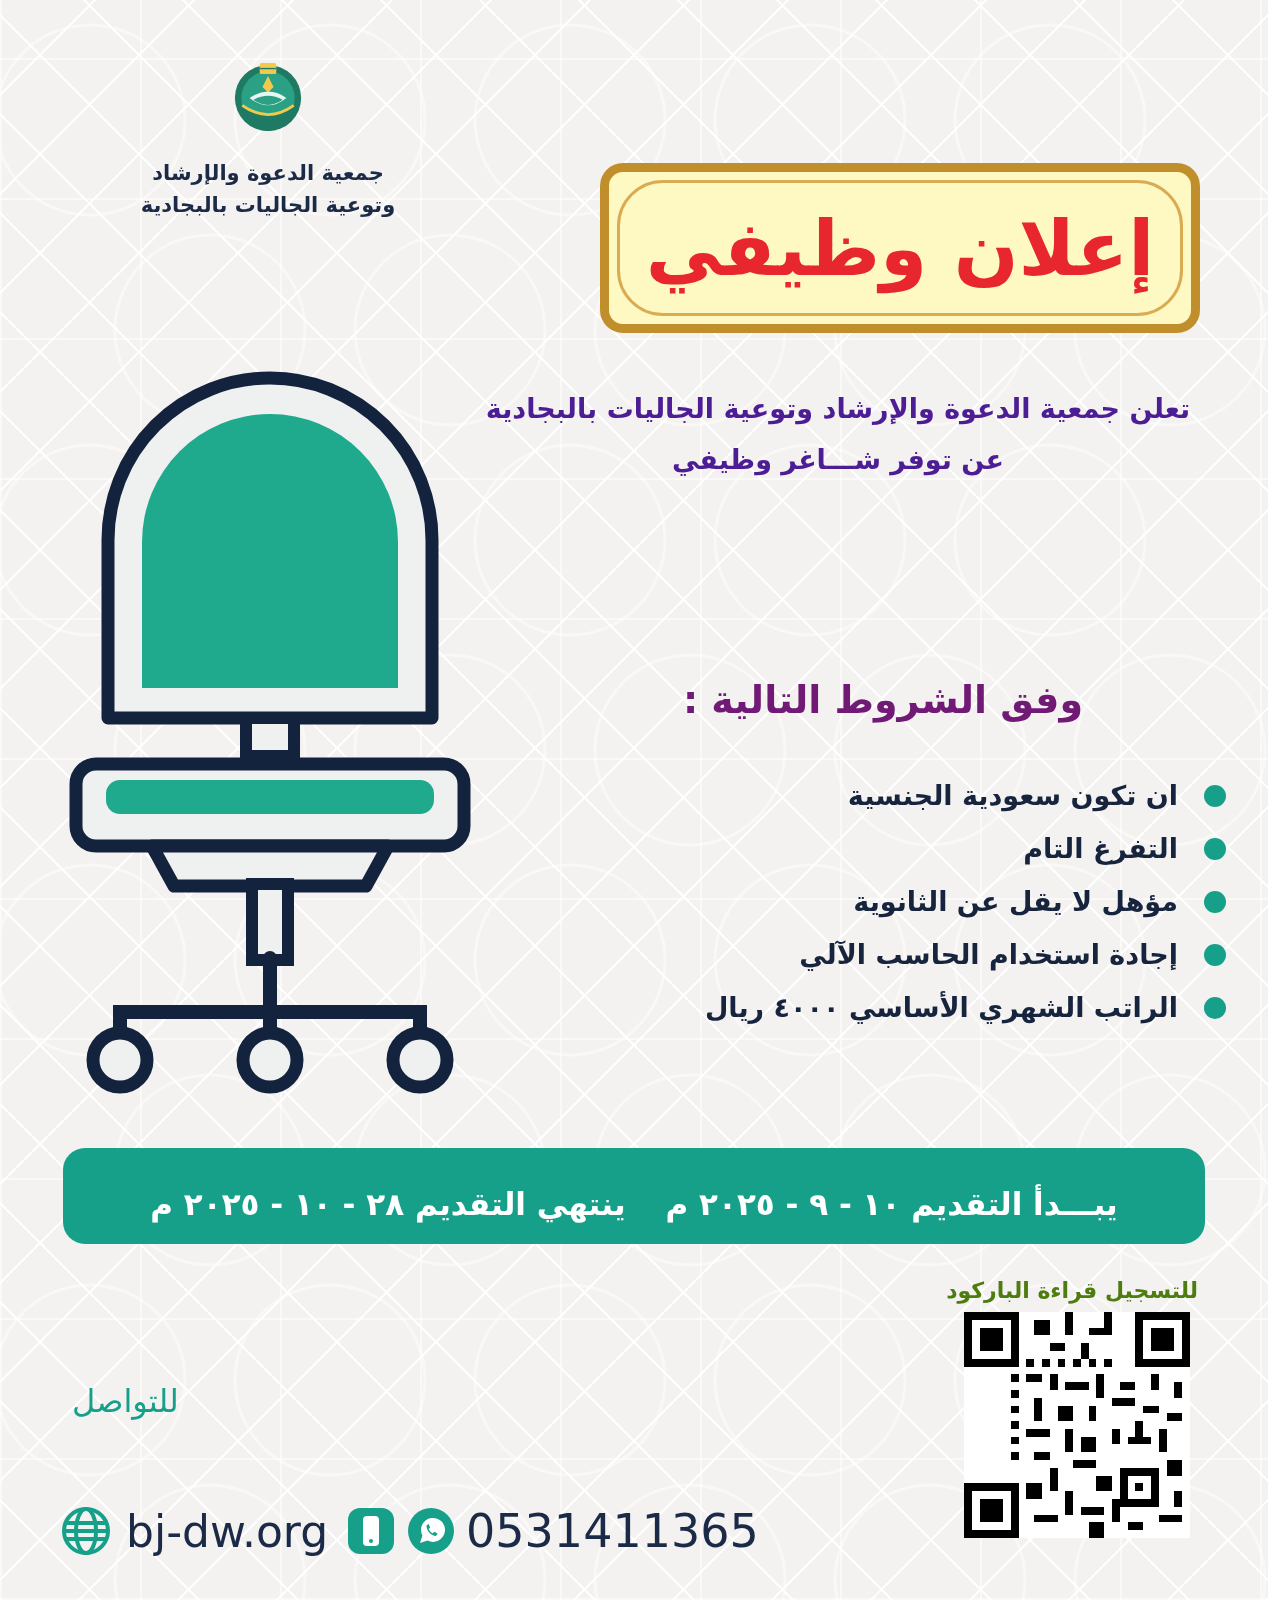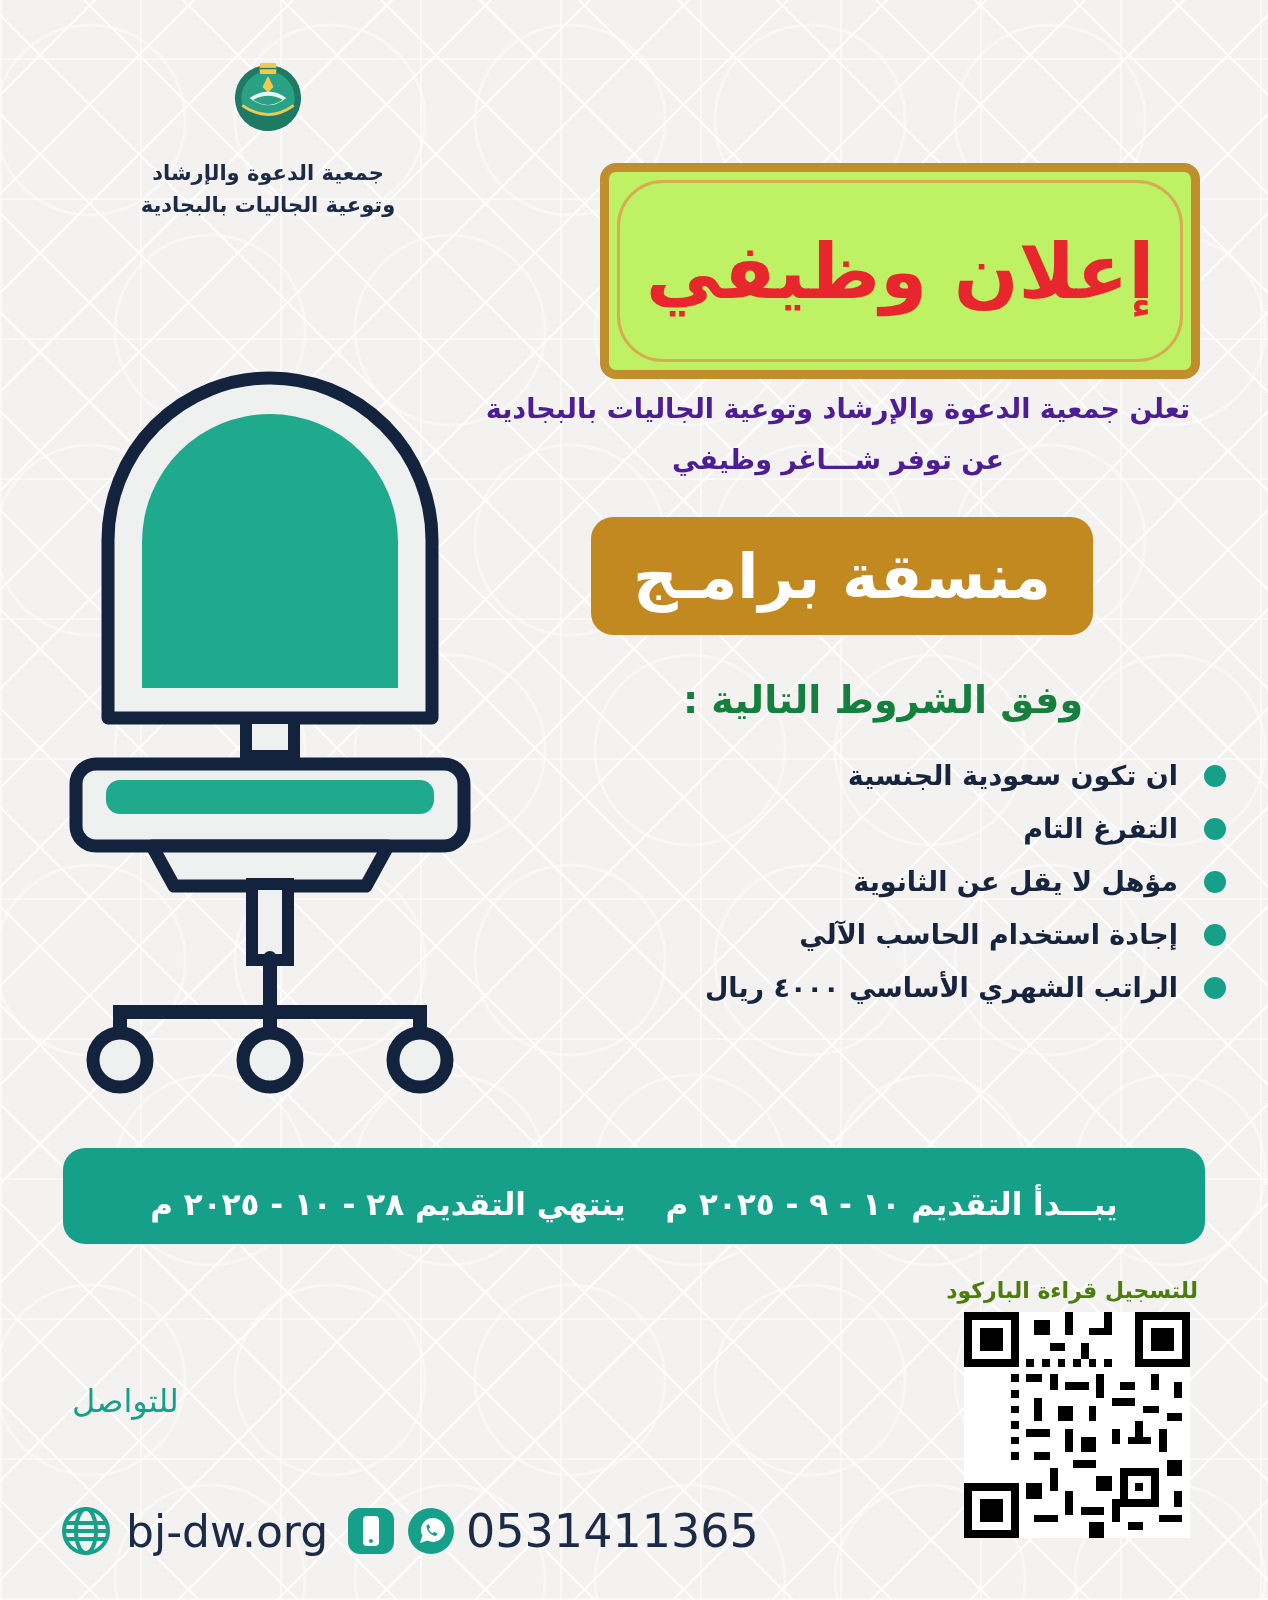--- a/index.html
+++ b/index.html
@@ -38,24 +38,24 @@
   .logo-name {
     margin-top: 14px;
     font-size: 21px; color: #1b2a47; font-weight: bold;
     line-height: 1.5; text-align: center;
     letter-spacing: -0.5px;
   }
 
   
   .title-ribbon {
     position: absolute; top: 163px; right: 68px;
-    width: 600px; height: 216px;
+    width: 600px; height: 170px;
     border: 9px solid #c08f2c;
-    border-radius: 16px;
-    background: #bef264;
+    border-radius: 23px;
+    background: #fef9c3;
     display: flex; align-items: center; justify-content: center;
   }
   .title-ribbon::after {
     content: ""; position: absolute; inset: 8px;
     border: 3px solid #d9ab52; border-radius: 46px;
     pointer-events: none;
   }
   .title-text {
     font-size: 76px; font-weight: bold; color: #e8262d;
     letter-spacing: -1px;
@@ -77,30 +77,31 @@
     display: flex; align-items: center; justify-content: center;
   }
   .job-pill span {
     color: #ffffff; font-size: 62px; font-weight: bold; letter-spacing: 1px;
   }
 
   
   .cond-title {
     position: absolute; top: 678px; right: 0; width: 770px;
     text-align: center;
-    font-size: 38px; font-weight: bold; color: #15803d;
+    font-size: 38px; font-weight: bold; color: #701a75;
   }
   .cond-list {
     position: absolute; top: 760px; right: 0; width: 770px;
     list-style: none;
   }
   .cond-list li {
     display: flex; align-items: center; justify-content: flex-start;
     padding-right: 42px;
     margin-bottom: 22px;
+    margin-top: 20px;
   }
   .cond-list li .dot {
     width: 22px; height: 22px; border-radius: 50%;
     background: #16a08a; flex: none; margin-left: 26px;
   }
   .cond-list li .txt {
     font-size: 27px; font-weight: bold; color: #16243d; white-space: nowrap;
   }
 
   
@@ -217,23 +218,20 @@
 
   <div class="title-ribbon">
     <span class="title-text">إعلان وظيفي</span>
   </div>
 
   <div class="intro">
     <span>تعلن جمعية الدعوة والإرشاد وتوعية الجاليات بالبجادية</span>
     <span class="line2">عن توفر شـــاغر وظيفي</span>
   </div>
 
-  <div class="job-pill">
-    <span>منسقة برامـج</span>
-  </div>
 
   <div class="cond-title">وفق الشروط التالية :</div>
   <ul class="cond-list">
     <li>
       <span class="dot"></span>
       <span class="txt">ان تكون سعودية الجنسية</span>
     </li>
     <li>
       <span class="dot"></span>
       <span class="txt">التفرغ التام</span>

